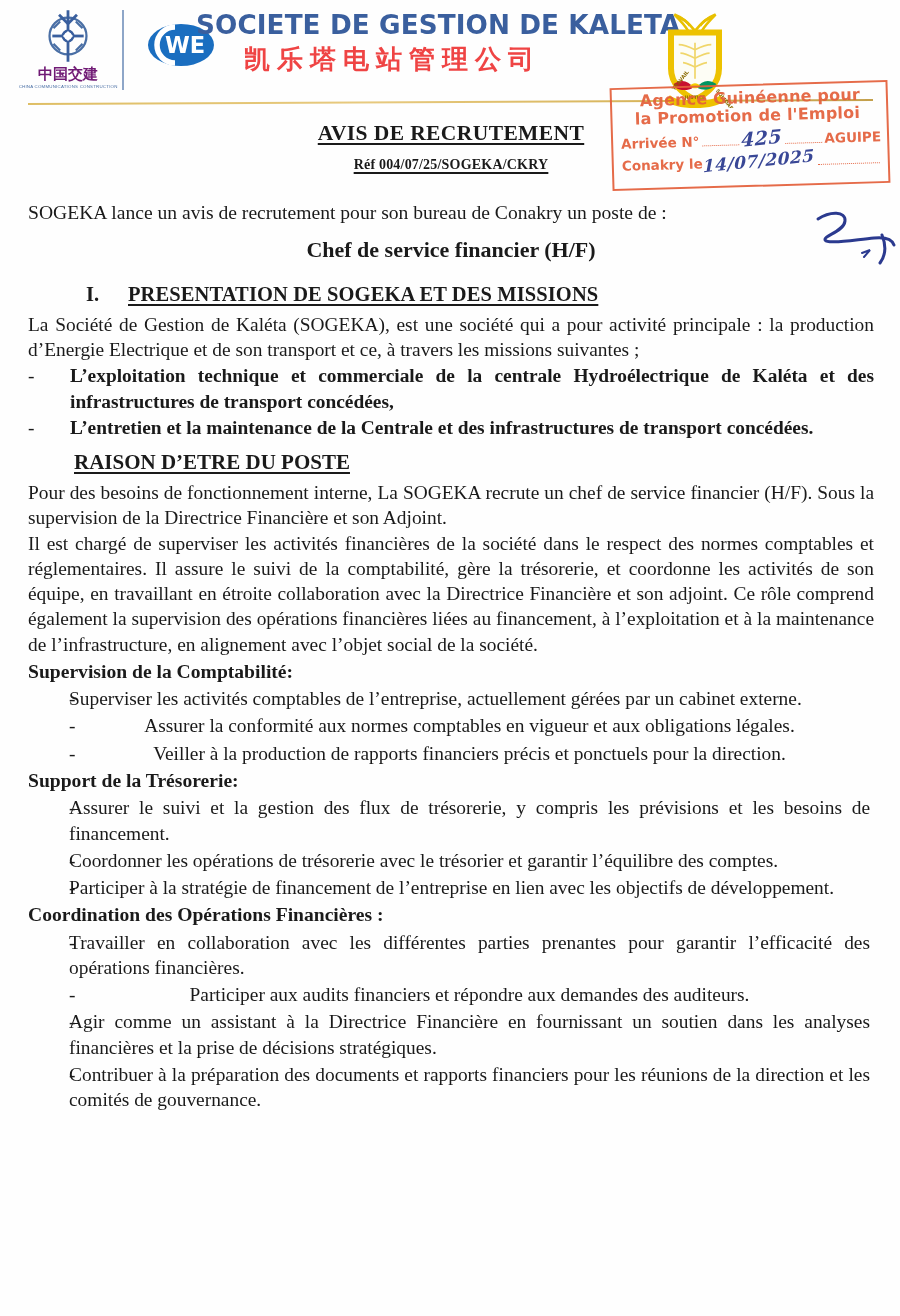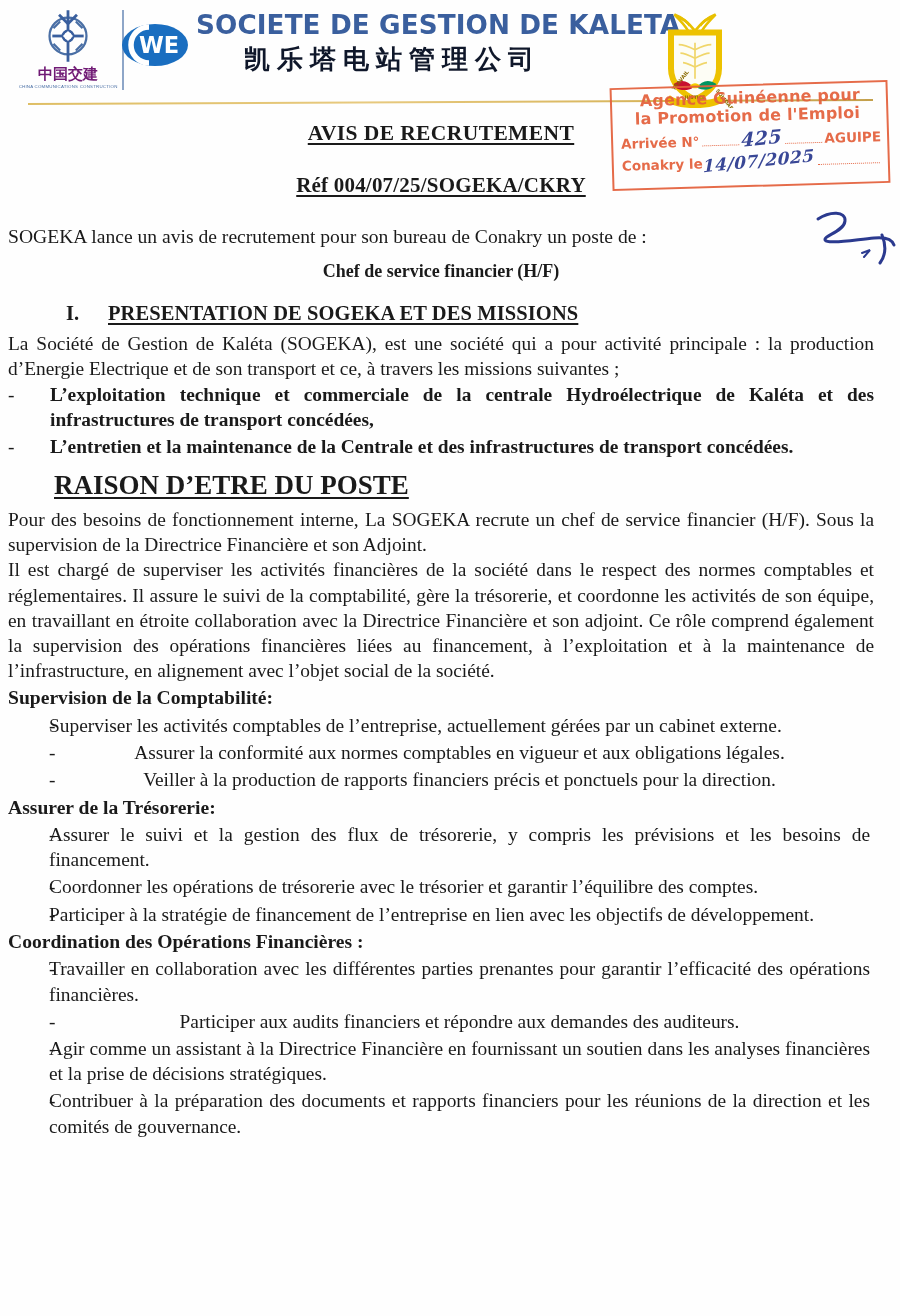--- a/index.html
+++ b/index.html
@@ -64,21 +64,21 @@
   .divider-vert {
     position: absolute;
     left: 122px;
     top: 10px;
     width: 1.5px;
     height: 80px;
     background: #8ea6c8;
   }
   .we-logo {
     position: absolute;
-    left: 120px;
+    left: 146px;
     top: 20px;
     width: 70px;
     height: 50px;
   }
   .company-names {
     position: absolute;
     left: 196px;
     top: 10px;
     width: 460px;
   }
@@ -90,21 +90,21 @@
     letter-spacing: 0.1px;
     line-height: 1.1;
     white-space: nowrap;
     transform: scaleX(0.99);
     transform-origin: left center;
   }
   .company-cn {
     font-family: "DejaVu Sans", sans-serif;
     font-weight: 700;
     font-size: 26px;
-    color: #0f172a;
+    color: #ef4444;
     letter-spacing: 7px;
     line-height: 1.25;
     margin-top: 4px;
     margin-left: 48px;
     white-space: nowrap;
   }
   .gold-rule {
     position: absolute;
     left: 28px;
     top: 101px;
@@ -180,50 +180,50 @@
     left: 812px;
     top: 205px;
     width: 86px;
     height: 62px;
     z-index: 5;
   }
 
   
   .doc-body {
     position: relative;
-    padding: 0 26px 0 8px;
+    padding: 0 26px 0 28px;
     margin-top: 20px;
     font-size: 19.4px;
     line-height: 1.30;
   }
   .t-center { text-align: center; }
   .t-justify { text-align: justify; text-justify: inter-word; }
   .u-line {
     text-decoration: underline;
     text-underline-offset: 3px;
     text-decoration-thickness: 2px;
   }
   .title-main {
     font-size: 21.5px;
     font-weight: 700;
     letter-spacing: 0.4px;
   }
   .title-ref {
-    font-size: 21px;
-    font-weight: 700;
-    margin-top: 24px;
+    font-size: 14px;
+    font-weight: 700;
+    margin-top: 8px;
     letter-spacing: 0.2px;
   }
   .intro-line {
     margin-top: 25px;
     font-size: 19.6px;
   }
   .post-title {
     margin-top: 10px;
-    font-size: 18px;
+    font-size: 22px;
     font-weight: 700;
   }
   .section-head {
     margin-top: 17px;
     display: flex;
     font-weight: 700;
     font-size: 20.5px;
   }
   .section-num {
     width: 100px;
@@ -231,21 +231,21 @@
     box-sizing: border-box;
   }
   .section-title { letter-spacing: 0.1px; }
   .para {
     margin-top: 4px;
   }
   .sub-head {
     margin-top: 9px;
     margin-left: 46px;
     font-weight: 700;
-    font-size: 27px;
+    font-size: 21px;
     display: inline-block;
   }
   .sub-head-wrap { text-align: left; }
   .dash-item {
     display: flex;
     margin-top: 1px;
   }
   .dash-mark {
     width: 42px;
     flex: 0 0 42px;
@@ -414,21 +414,21 @@
       <div class="bullet-item nowrap">
         <span class="bullet-mark">-</span>
         <span class="bullet-text">Assurer la conformité aux normes comptables en vigueur et aux obligations légales.</span>
       </div>
       <div class="bullet-item nowrap">
         <span class="bullet-mark">-</span>
         <span class="bullet-text">Veiller à la production de rapports financiers précis et ponctuels pour la direction.</span>
       </div>
     </div>
 
-    <div class="cat-head">Assurer de la Trésorerie:</div>
+    <div class="cat-head">Support de la Trésorerie:</div>
     <div class="bullet-list">
       <div class="bullet-item">
         <span class="bullet-mark">-</span>
         <span class="bullet-text">Assurer le suivi et la gestion des flux de trésorerie, y compris les prévisions et les besoins de financement.</span>
       </div>
       <div class="bullet-item">
         <span class="bullet-mark">-</span>
         <span class="bullet-text">Coordonner les opérations de trésorerie avec le trésorier et garantir l’équilibre des comptes.</span>
       </div>
       <div class="bullet-item">

